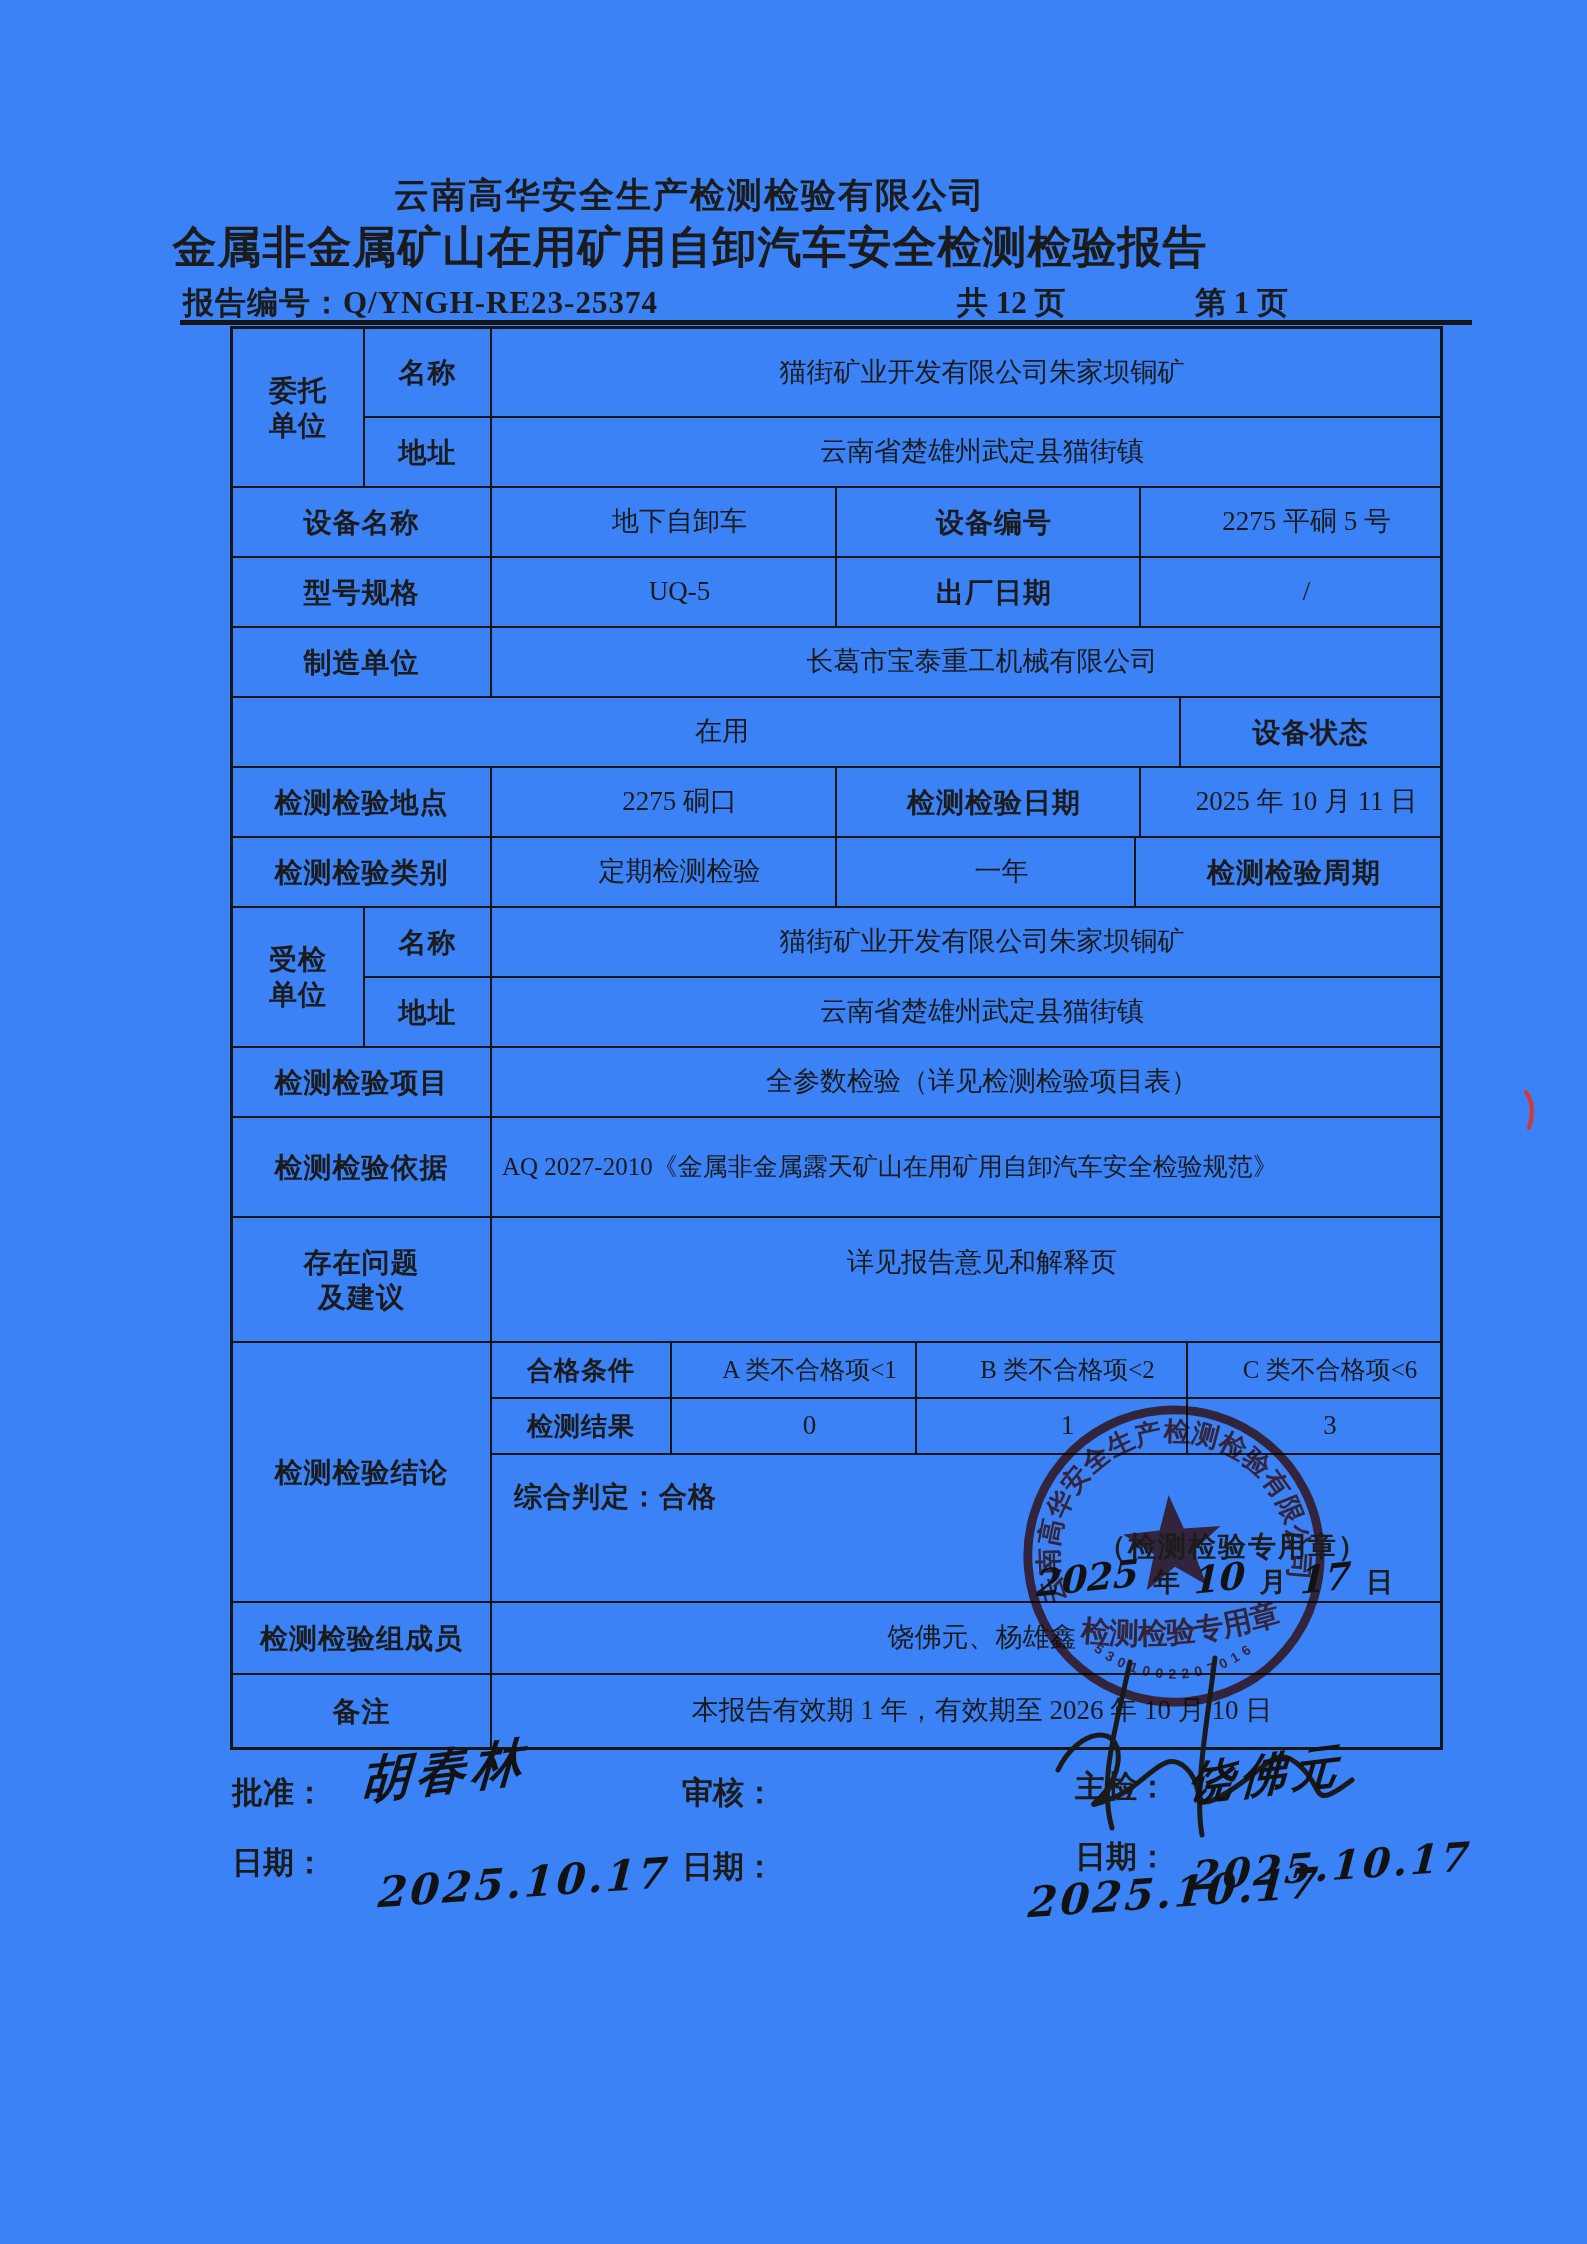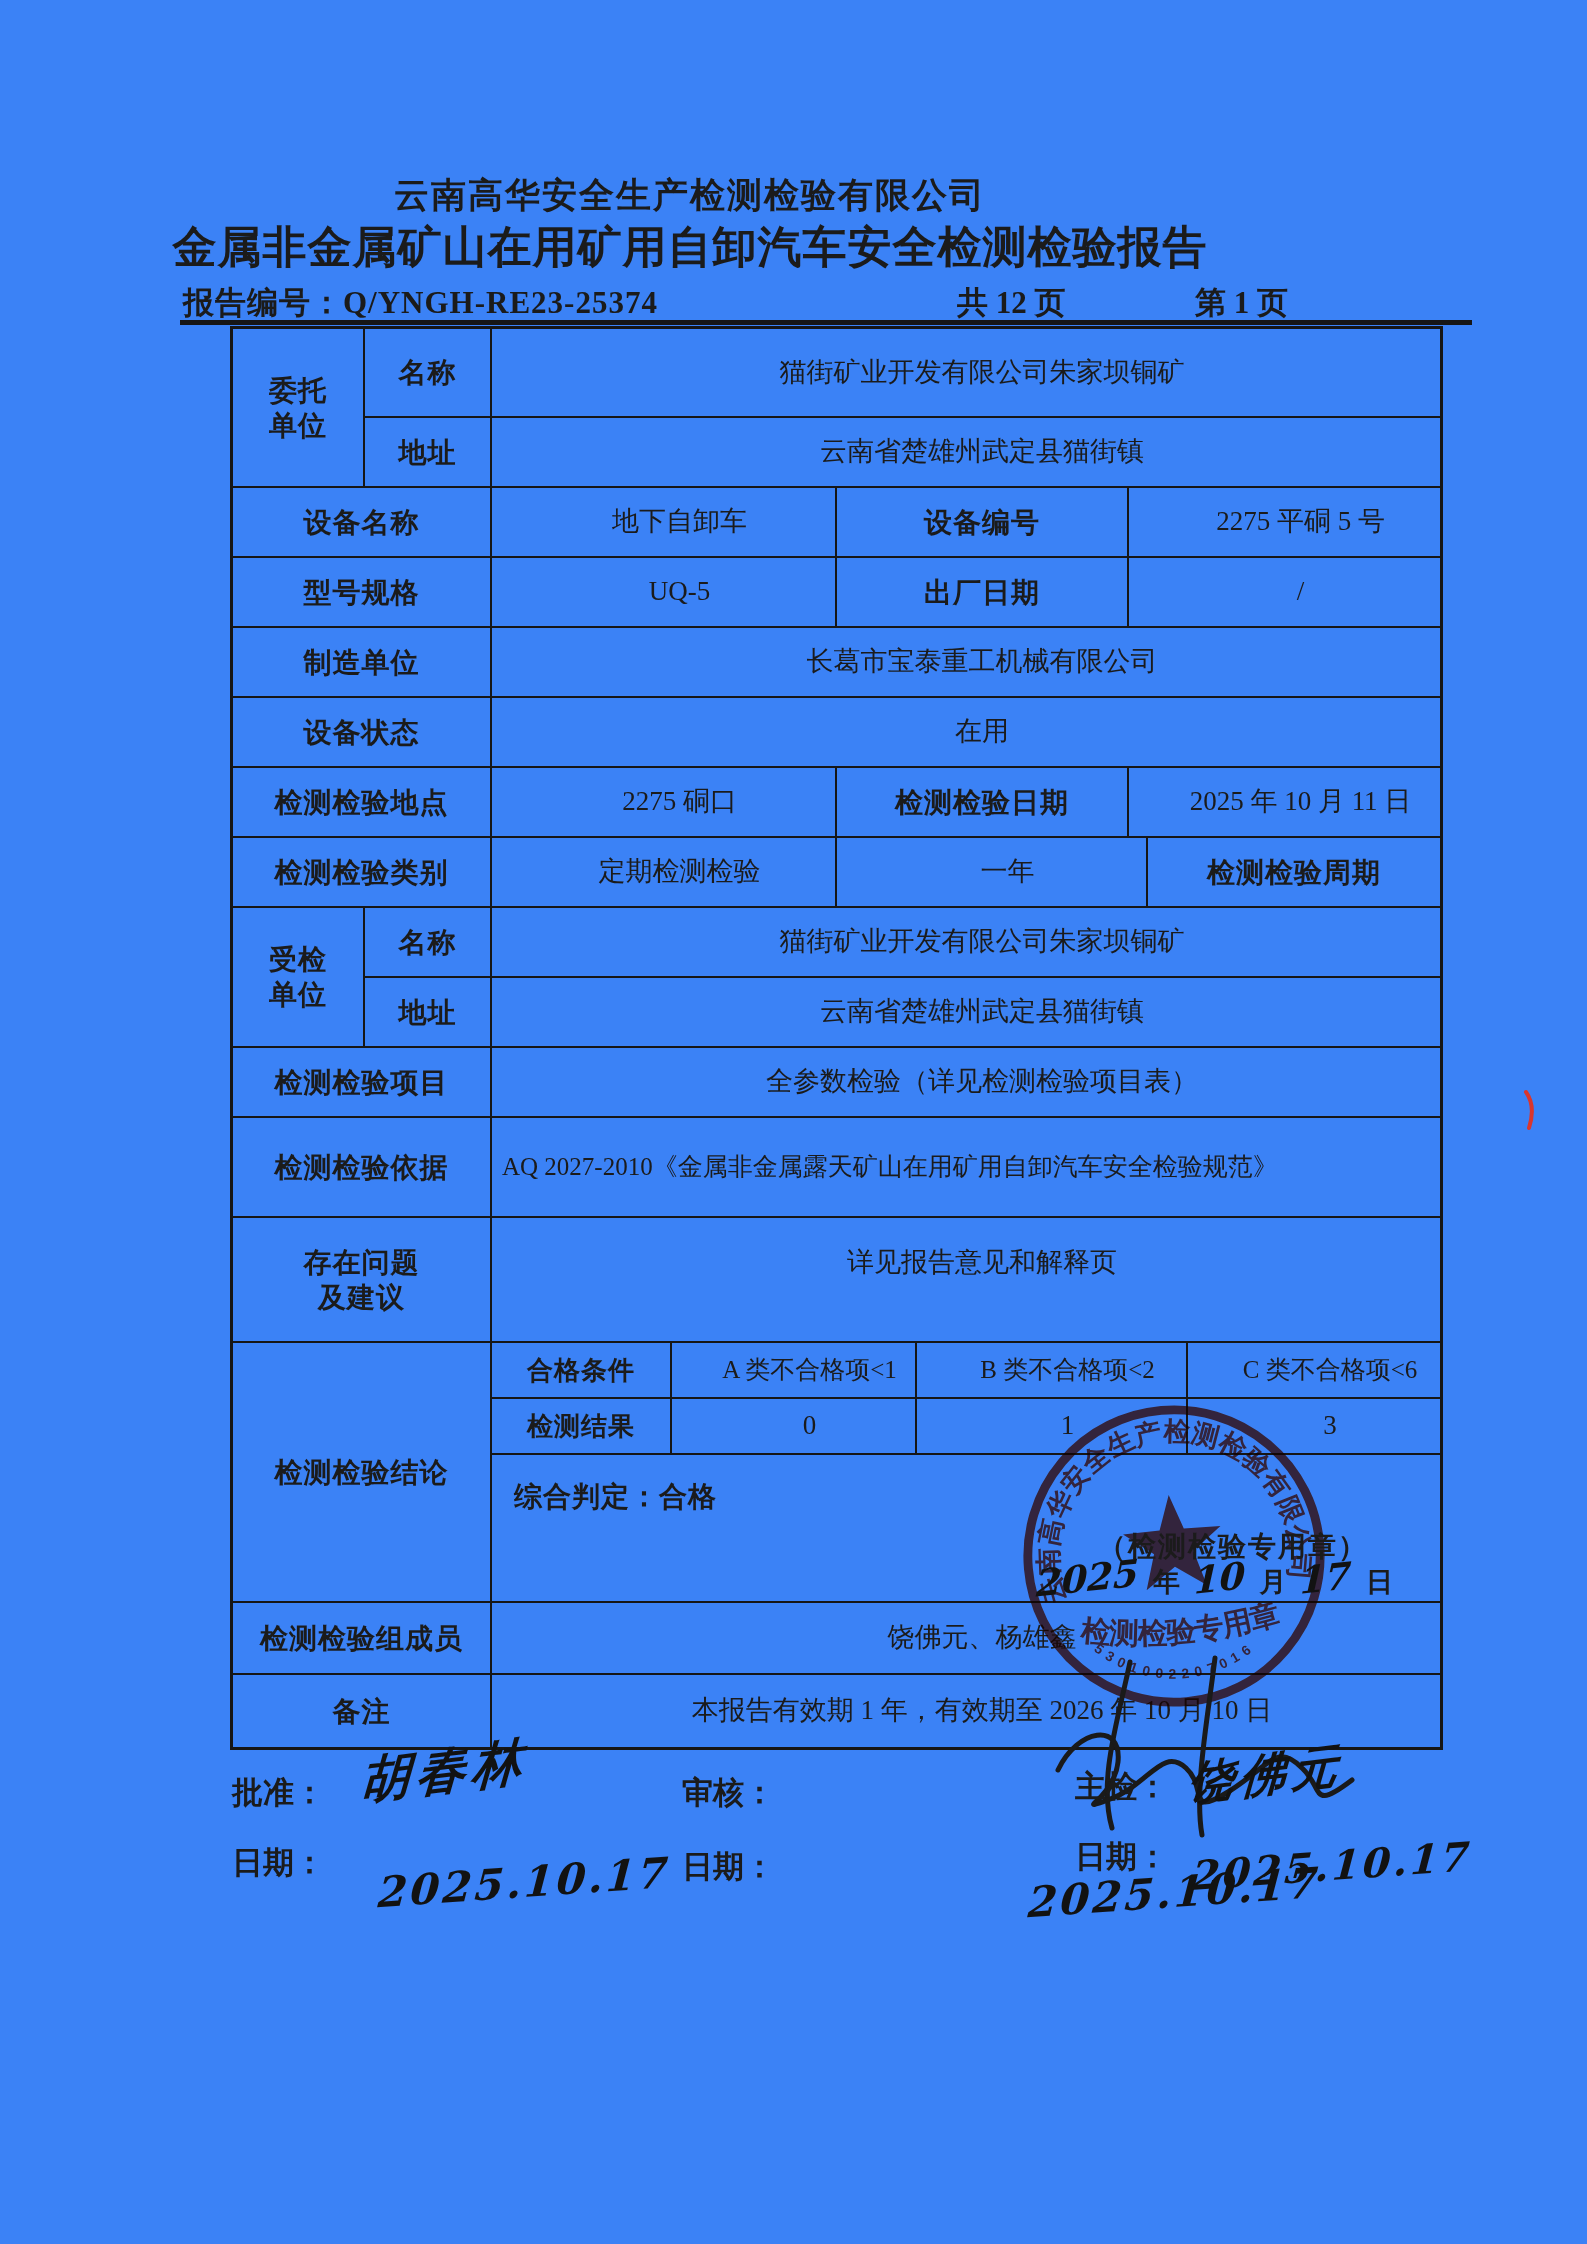--- a/index.html
+++ b/index.html
@@ -31,21 +31,21 @@
   .lab{font-family:"Liberation Sans","DejaVu Sans",sans-serif; font-weight:700; font-size:28px; letter-spacing:1px;}
   .val{font-size:27px;padding-left:32px;}
   .pre{white-space:pre-line;}
   .stack{display:flex; flex-direction:column; flex:1;}
   .stack>.srow{display:flex; border-bottom:2px solid #161616; box-sizing:border-box;justify-content:flex-end;}
   .stack>.srow:last-child{border-bottom:none;}
   .w-group{width:132px; flex:0 0 auto;}
   .w-sublab{width:127px; flex:0 0 auto;}
   .w-label{width:259px; flex:0 0 auto;}
   .w-val1{width:345px; flex:0 0 auto;}
-  .w-lab2{width:292px; flex:0 0 auto;}
+  .w-lab2{width:292px; flex:0 0 auto;margin-left:12px;}
   .grow{flex:1;}
   .left-pad{justify-content:flex-start; text-align:left; padding-left:10px;}
   
   .w-cond{width:180px; flex:0 0 auto;}
   .w-a{width:245px; flex:0 0 auto;}
   .w-b{width:271px; flex:0 0 auto;}
   .verdict-cell{display:block; padding:24px 0 0 22px; text-align:left;}
   
   .stamp{left:1016px; top:1398px; width:316px; height:316px;
     transform:rotate(-5deg); opacity:.92; mix-blend-mode:multiply; pointer-events:none;}
@@ -102,22 +102,22 @@
       <div class="c lab w-lab2">出厂日期</div>
       <div class="c val grow">/</div>
     </div>
 
     <div class="row" style="height:70px">
       <div class="c lab w-label">制造单位</div>
       <div class="c val grow">长葛市宝泰重工机械有限公司</div>
     </div>
 
     <div class="row" style="height:70px">
+      <div class="c val grow">在用</div>
       <div class="c lab w-label">设备状态</div>
-      <div class="c val grow">在用</div>
     </div>
 
     <div class="row" style="height:70px">
       <div class="c lab w-label">检测检验地点</div>
       <div class="c val w-val1">2275 硐口</div>
       <div class="c lab w-lab2">检测检验日期</div>
       <div class="c val grow">2025 年 10 月 11 日</div>
     </div>
 
     <div class="row" style="height:70px">

